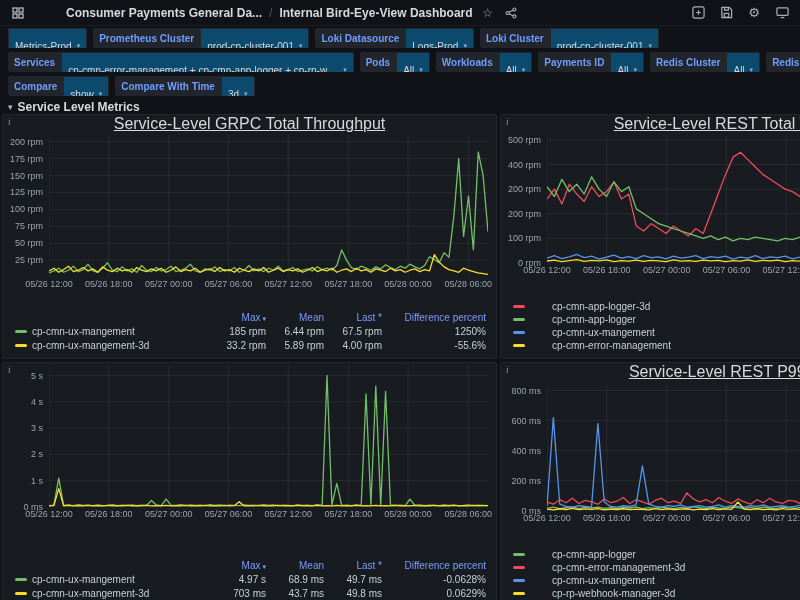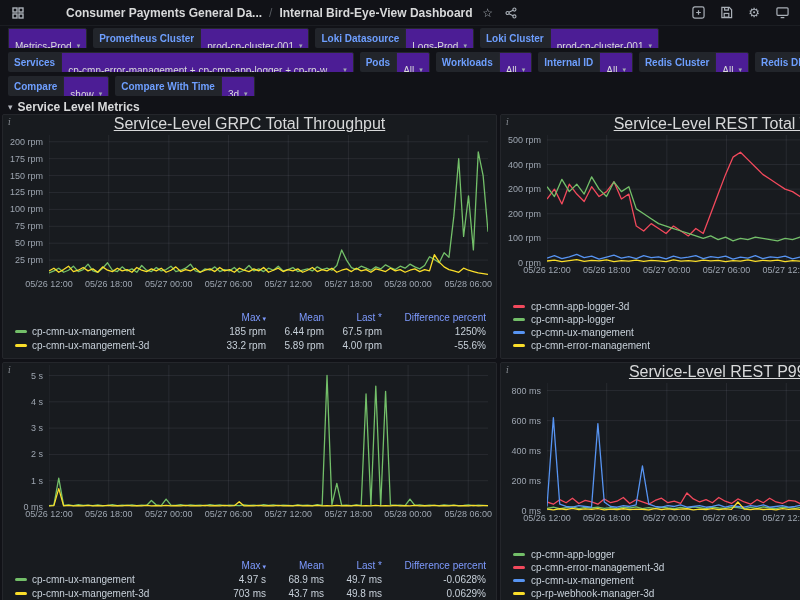--- a/index.html
+++ b/index.html
@@ -14,21 +14,21 @@
   .tn-icon svg{display:block;}
   .star{font-size:12px;color:#aab0b8;}
   .gearchar{font-size:13px;color:#aab0b8;line-height:1;}
   .topnav-right{margin-left:auto;display:flex;gap:12px;align-items:center;}
   
   .filters{position:absolute;top:28px;left:8px;right:0;}
   .filter-row{display:flex;gap:6px;margin-bottom:4px;height:20px;white-space:nowrap;overflow:hidden;}
   .chip{display:flex;align-items:stretch;font-size:10px;flex:none;}
   .chip-label{background:#22252b;color:#6e9fff;display:flex;align-items:center;padding:0 6px;
               border-radius:2px 0 0 2px;font-weight:700;}
-  .chip-value{background:#4c1d95;border:1px solid #26282e;color:#d8d9da;display:flex;align-items:center;
+  .chip-value{background:#0c4a6e;border:1px solid #26282e;color:#d8d9da;display:flex;align-items:center;
               gap:5px;padding:17px 6px;border-radius:0 2px 2px 0;cursor:pointer;}
   .vtext{max-width:270px;overflow:hidden;text-overflow:ellipsis;white-space:nowrap;}
   .caret{font-size:7px;color:#9fa7b3;}
   
   .section-hdr{position:absolute;top:100px;left:8px;display:flex;align-items:center;gap:5px;
                font-size:12px;font-weight:700;color:#d8d9da;cursor:pointer;}
   .section-hdr .chev{font-size:9px;color:#b4b7bd;}
   
   .dash{position:absolute;top:114px;left:0;width:1000px;height:500px;}
   .panel{position:absolute;background:#181b1f;border:1px solid #24262b;border-radius:2px;
@@ -56,21 +56,21 @@
   .lt-row{display:flex;align-items:center;height:14px;}
   .lt-header .lt-cell{color:#7e9bff;cursor:pointer;}
   .lt-name{flex:1;display:flex;align-items:center;gap:5px;overflow:hidden;color:#c7d0d9;}
   .lt-sname{cursor:pointer;white-space:nowrap;overflow:hidden;text-overflow:ellipsis;}
   .lt-cell{width:58px;text-align:right;color:#c7d0d9;white-space:nowrap;}
   .lt-cell.wide{width:104px;}
   .sort-caret{font-size:7px;margin-left:2px;color:#7e9bff;}
   .marker{width:12px;height:3px;border-radius:2px;flex:none;display:inline-block;}
   
   .ll-item{display:flex;align-items:center;gap:6px;height:13px;font-size:10px;color:#c7d0d9;}
-  .ll-item span:last-child{cursor:pointer;}
+  .ll-item span:last-child{cursor:pointer;margin-left:21px;}
 </style>
 </head>
 <body>
 
 <div class="topnav">
   <span class="tn-icon">
     <svg width="12" height="12" viewBox="0 0 12 12">
         <g fill="none" stroke="#aab0b8" stroke-width="1.4">
           <rect x="1" y="1" width="4" height="4"></rect>
           <rect x="7" y="1" width="4" height="4"></rect>
@@ -171,21 +171,21 @@
         </div>
       </div>
       <div class="chip">
         <div class="chip-label">Workloads</div>
         <div class="chip-value">
           <span class="vtext">All</span>
           <span class="caret">▾</span>
         </div>
       </div>
       <div class="chip">
-        <div class="chip-label">Internal ID</div>
+        <div class="chip-label">Payments ID</div>
         <div class="chip-value">
           <span class="vtext">All</span>
           <span class="caret">▾</span>
         </div>
       </div>
       <div class="chip">
         <div class="chip-label">Redis Cluster</div>
         <div class="chip-value">
           <span class="vtext">All</span>
           <span class="caret">▾</span>

